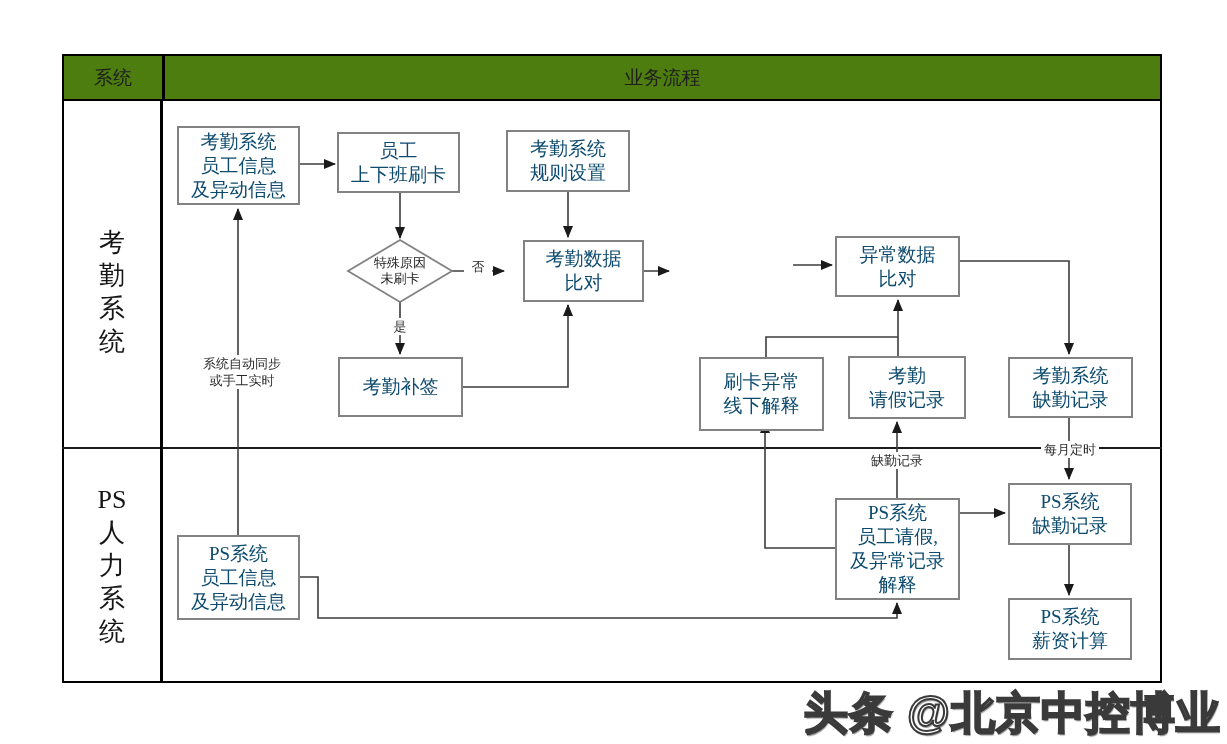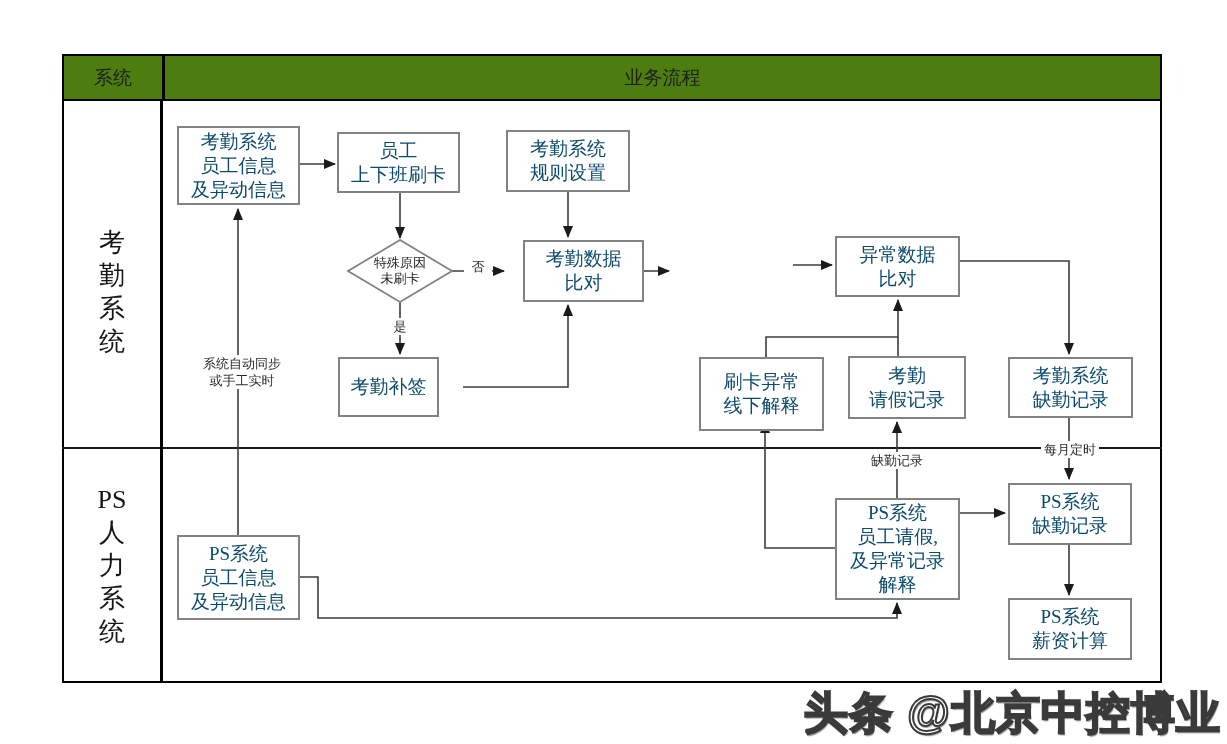--- a/index.html
+++ b/index.html
@@ -104,21 +104,21 @@
 员工信息
 及异动信息</div>
   <div class="abs node" style="left:337px;top:132px;width:123px;height:61px;">员工
 上下班刷卡</div>
   <div class="abs node" style="left:506px;top:130px;width:124px;height:62px;">考勤系统
 规则设置</div>
   <div class="abs node" style="left:507px;top:240px;width:121px;height:62px;margin-left:16px;">考勤数据
 比对</div>
   <div class="abs node" style="left:835px;top:236px;width:125px;height:61px;">异常数据
 比对</div>
-  <div class="abs node" style="left:338px;top:357px;width:101px;height:60px;">考勤补签</div>
+  <div class="abs node" style="left:338px;top:357px;width:125px;height:60px;">考勤补签</div>
   <div class="abs node" style="left:699px;top:357px;width:125px;height:74px;">刷卡异常
 线下解释</div>
   <div class="abs node" style="left:848px;top:356px;width:118px;height:63px;">考勤
 请假记录</div>
   <div class="abs node" style="left:1008px;top:357px;width:125px;height:61px;">考勤系统
 缺勤记录</div>
   <div class="abs node" style="left:177px;top:535px;width:123px;height:85px;">PS系统
 员工信息
 及异动信息</div>
   <div class="abs node" style="left:835px;top:498px;width:125px;height:102px;">PS系统

